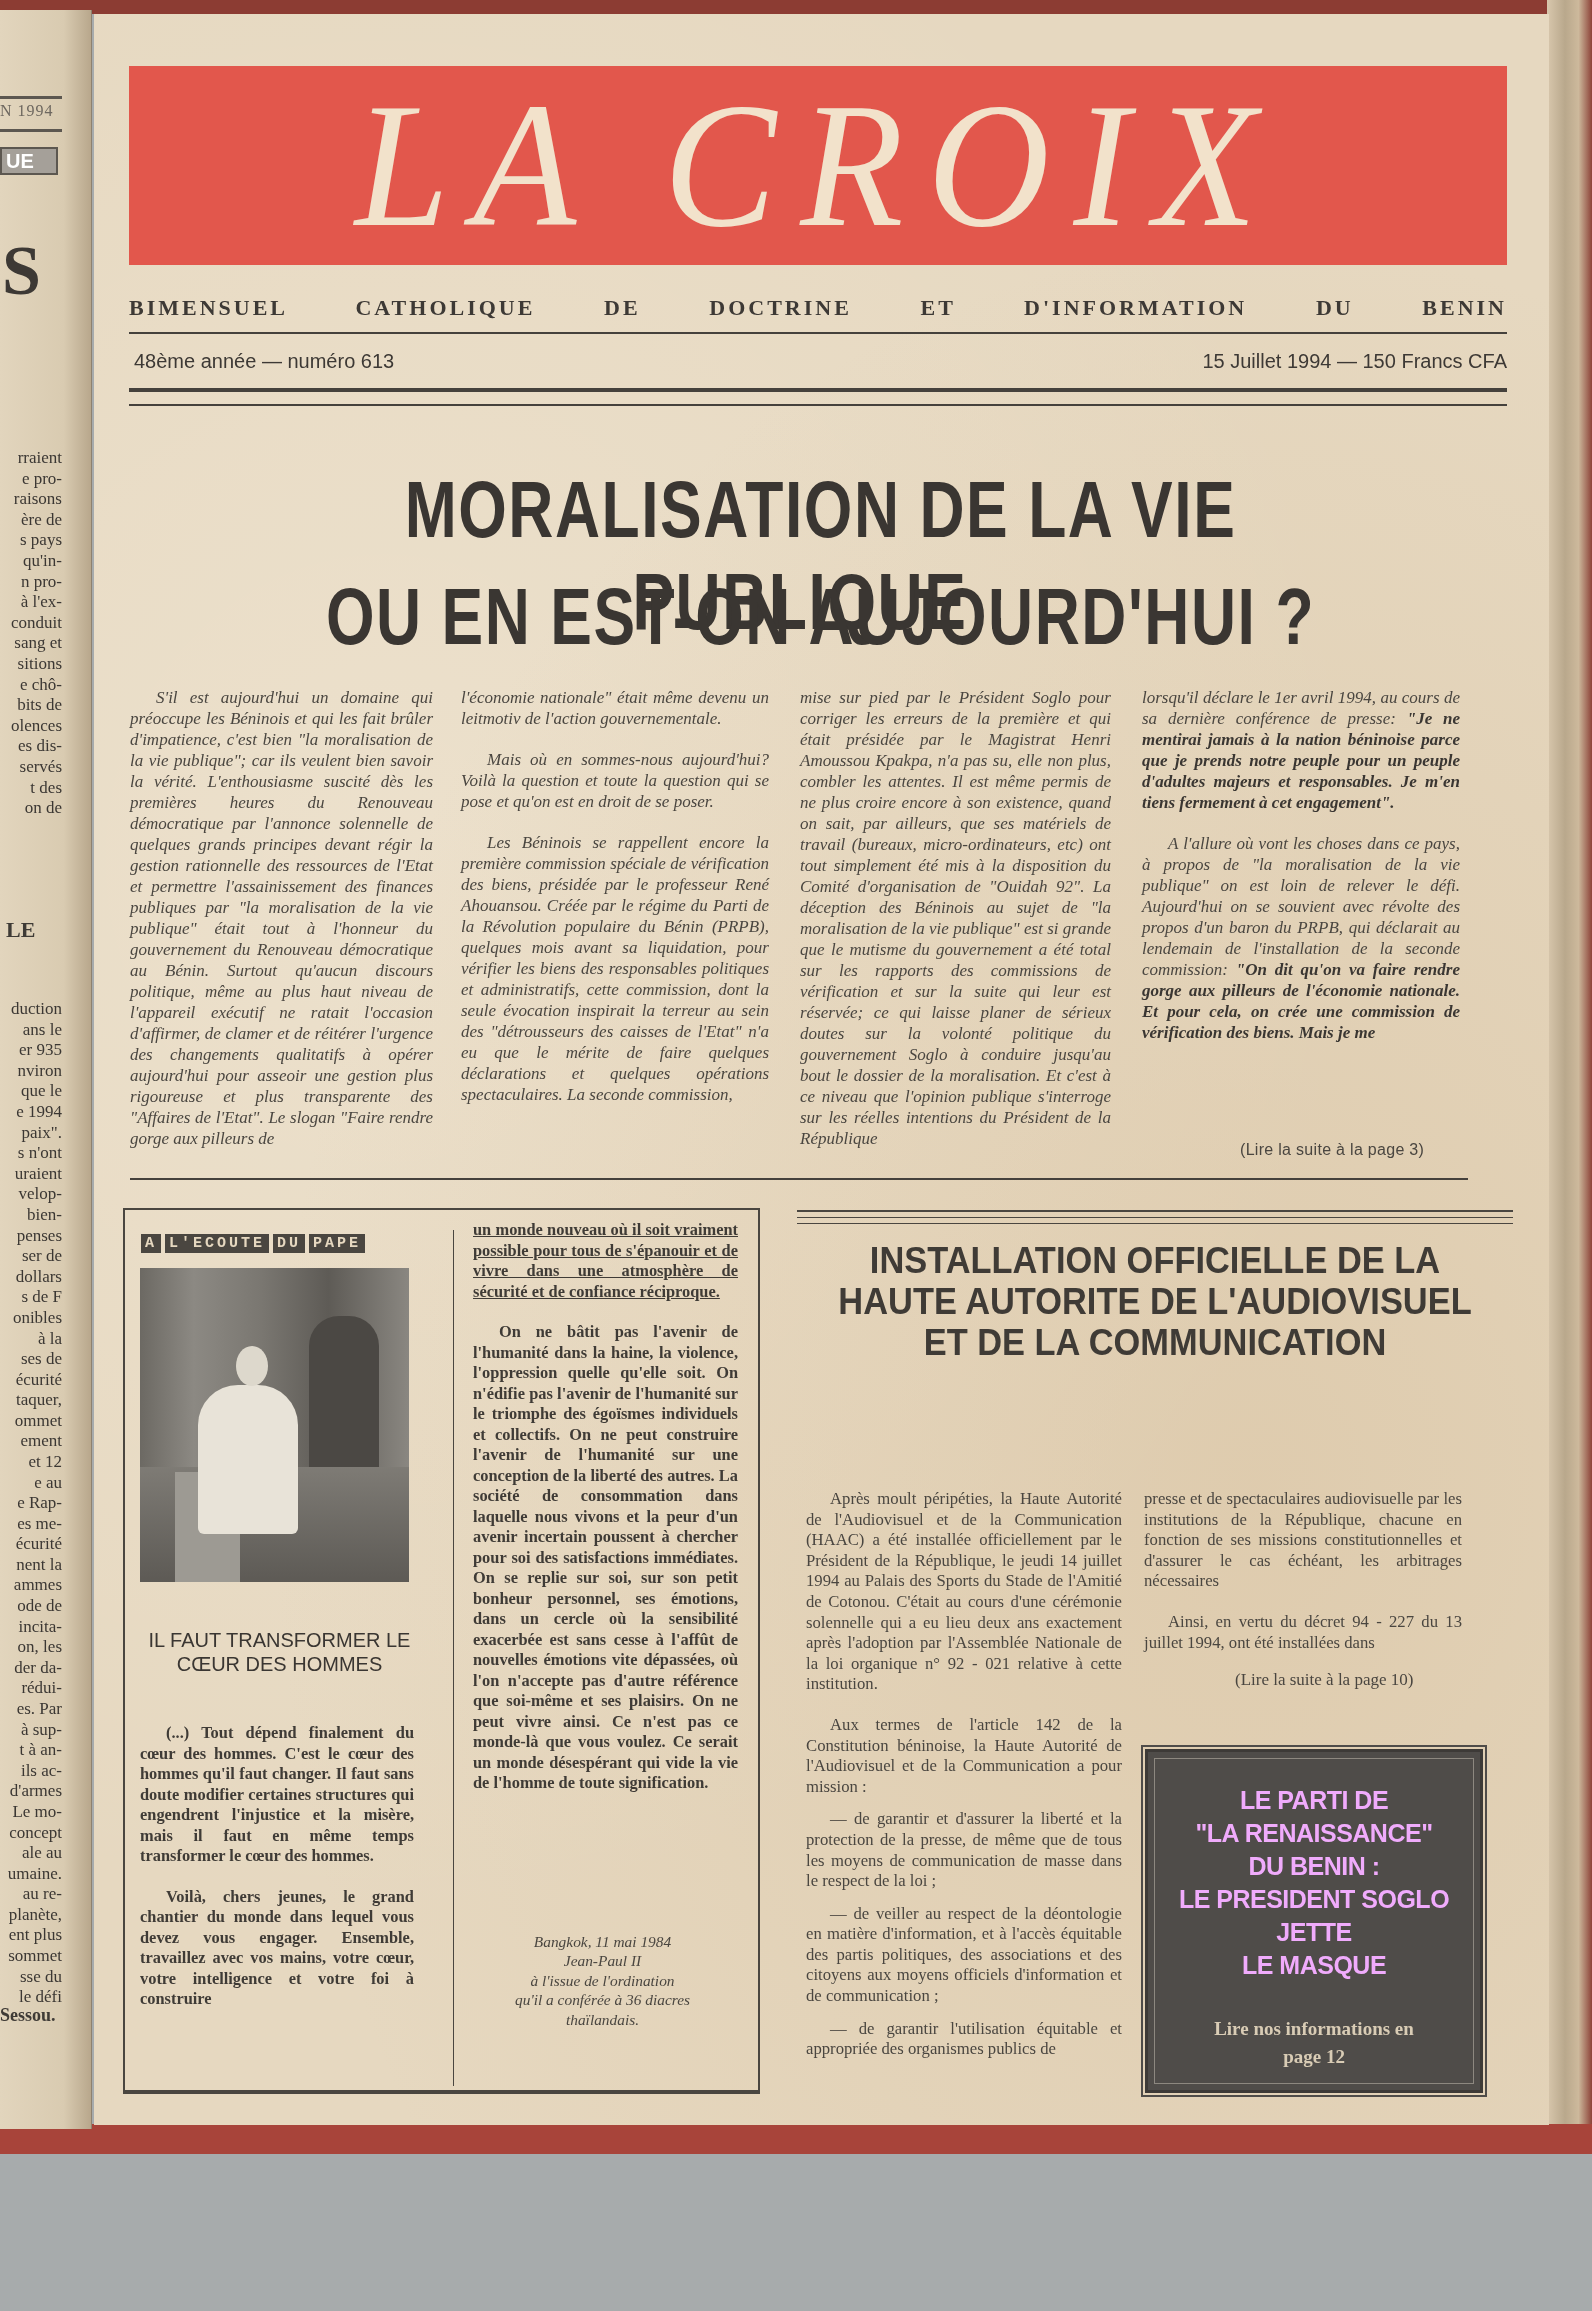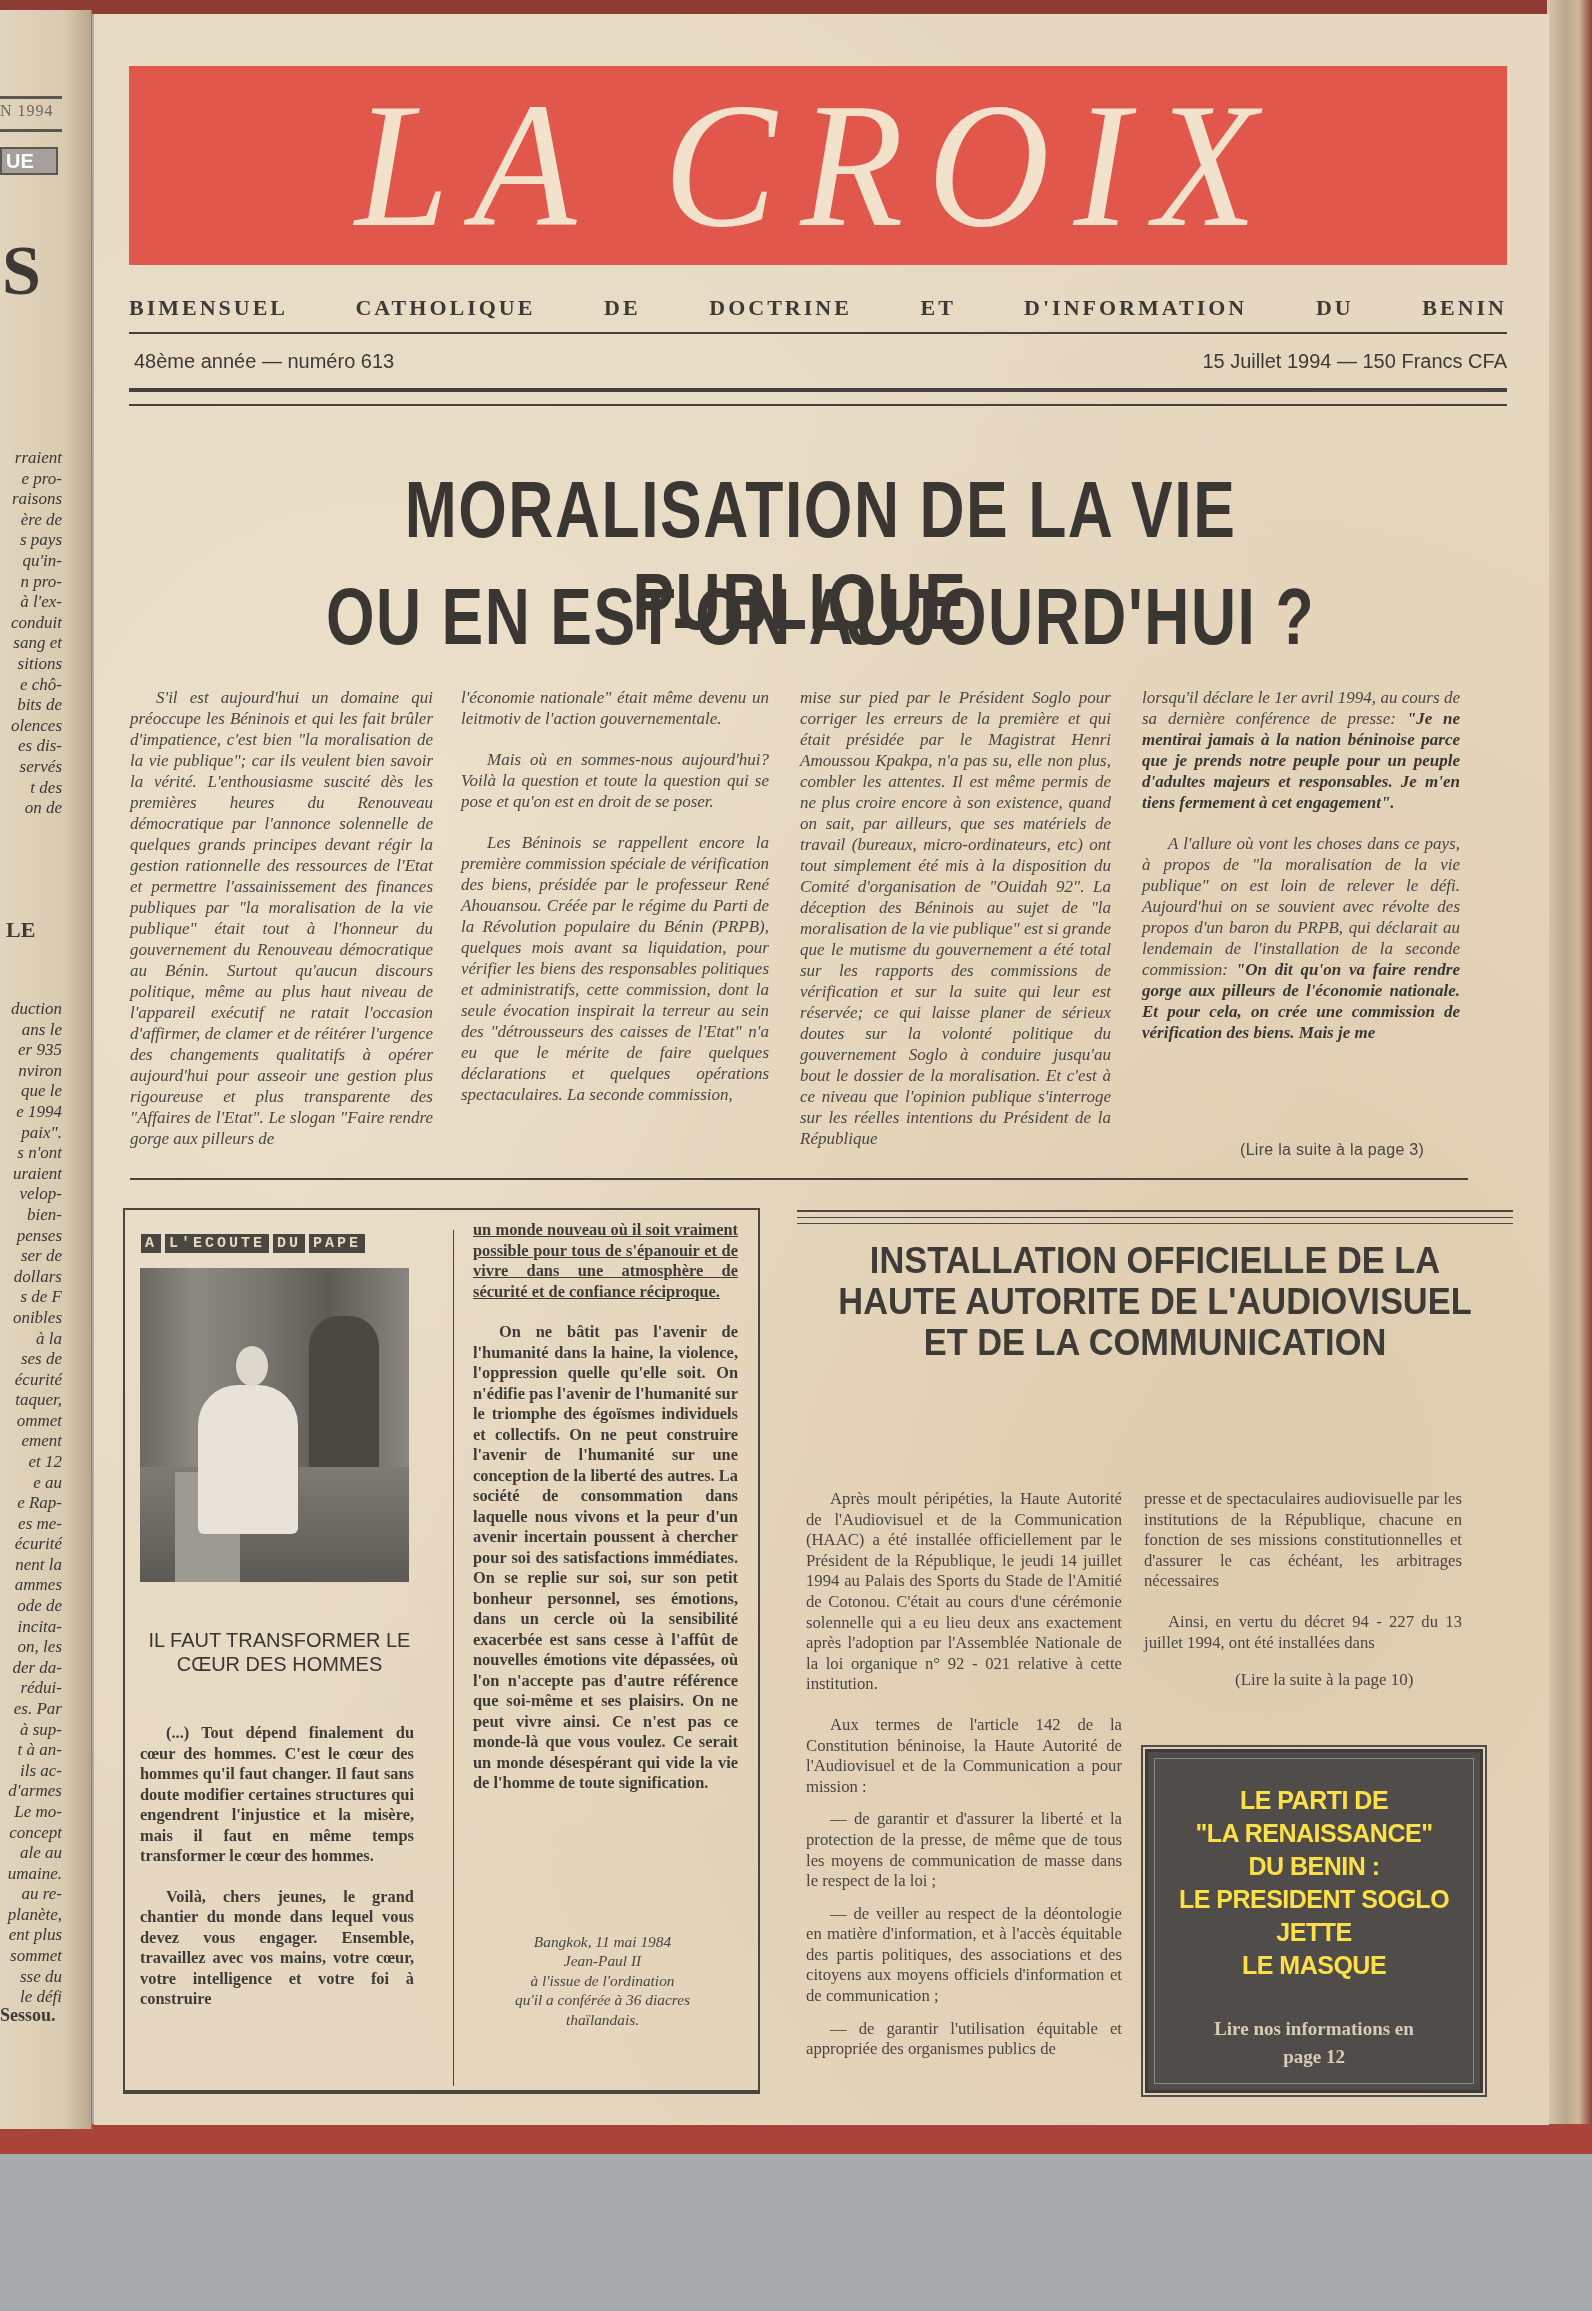--- a/index.html
+++ b/index.html
@@ -10,21 +10,21 @@
   .binding-bottom { position: absolute; left: 0; top: 2124px; width: 1592px; height: 30px; background: #a8443a; }
   .binding-right { position: absolute; left: 1547px; top: 0; width: 45px; height: 2149px; background: linear-gradient(90deg,#d8c7ad,#b9a88c 40%,#cdb99c 70%,#8c4238); }
   .binding-top { position: absolute; left: 0; top: 0; width: 1592px; height: 14px; background: #8c3c33; }
 
   
   .prev-page { position: absolute; left: 0; top: 10px; width: 92px; height: 2119px; background: linear-gradient(90deg,#e2d5bd,#d9cbb1 70%,#b8a78c); overflow: hidden; border-right: 1px solid #8e8270; }
   .prev-page .hdr { position: absolute; top: 92px; left: 0; font-size: 16px; letter-spacing: 1px; color: #6d675f; }
   .prev-page .hdr-rule { position: absolute; left: 0; width: 62px; height: 3px; background: #5c5750; }
   .prev-page .tag { position: absolute; top: 137px; left: 0; width: 58px; height: 28px; background: #a5a099; border: 2px solid #5c5750; font: bold 20px "Liberation Sans", sans-serif; color: #fff; padding-left: 4px; line-height: 24px; }
   .prev-page .big-s { position: absolute; top: 221px; left: 2px; font: bold 70px "Liberation Serif", serif; color: #3d3935; }
-  .prev-page .frag { position: absolute; left: 0; width: 62px; text-align: right; font-size: 17px; line-height: 20.6px; color: #3b3733; white-space: pre; font-style: italic; }
+  .prev-page .frag { position: absolute; left: 0; width: 62px; text-align: right; font-size: 17px; line-height: 20.6px; color: #3b3733; white-space: pre; }
   .prev-page .le { position: absolute; top: 907px; left: 6px; font: bold 22px "Liberation Serif", serif; }
   .prev-page .sig { position: absolute; top: 1995px; left: 0; font: bold 18px "Liberation Serif", serif; }
 
   
   .page { position: absolute; left: 94px; top: 14px; width: 1455px; height: 2111px; background: #e6d8c0; background-image: radial-gradient(ellipse at 80% 70%, rgba(208,180,140,.35), transparent 60%), radial-gradient(ellipse at 20% 40%, rgba(255,250,240,.25), transparent 60%); }
 
   .masthead { position: absolute; left: 35px; top: 52px; width: 1378px; height: 199px; background: #e2574c; display: flex; align-items: center; justify-content: center; }
   .masthead-title { font-family: "Liberation Serif", serif; font-style: italic; font-size: 169px; letter-spacing: 24px; color: #f2e2cb; transform: scaleY(1.05); line-height: 1; }
 
   .subtitle { position: absolute; left: 35px; top: 281px; width: 1378px; text-align: justify; text-align-last: justify; font: bold 22px "Liberation Serif", serif; letter-spacing: 3px; color: #3d3935; }
@@ -63,21 +63,21 @@
   .haac-head { position: absolute; left: 703px; top: 1226px; width: 716px; text-align: center; font: bold 37px "Liberation Sans", sans-serif; line-height: 41px; color: #3f3b36; transform: scaleX(.93); }
   .haac-col { position: absolute; font: 16.7px "Liberation Serif", serif; line-height: 20.6px; text-align: justify; color: #4a4640; }
   .haac-col p { margin-bottom: 20px; text-indent: 24px; }
   .haac-col p.tight { margin-bottom: 12px; }
   .haac-col p.noindent { text-indent: 0; }
   .lire-serif { position: absolute; font: 17px "Liberation Serif", serif; color: #4a4640; }
 
   
   .ren-box { position: absolute; left: 1051px; top: 1735px; width: 338px; height: 344px; background: #4f4c49; border: 3px solid #3d3a37; outline: 2px solid #4f4c49; outline-offset: 2px; }
   .ren-box .frame { position: absolute; left: 6px; top: 6px; right: 6px; bottom: 6px; border: 1px solid #8d8880; }
-  .ren-title { position: absolute; left: 0; top: 32px; width: 100%; text-align: center; font: bold 25px "Liberation Sans", sans-serif; line-height: 33px; color: #fde047; letter-spacing: -0.5px; }
+  .ren-title { position: absolute; left: 0; top: 32px; width: 100%; text-align: center; font: bold 25px "Liberation Sans", sans-serif; line-height: 33px; color: #f0abfc; letter-spacing: -0.5px; }
   .ren-note { position: absolute; left: 0; top: 263px; width: 100%; text-align: center; font: bold 19px "Liberation Serif", serif; line-height: 28px; color: #d9ccb5; }
 </style>
 </head>
 <body>
 
 <div class="binding-top"></div>
 <div class="binding-right"></div>
 <div class="binding-bottom"></div>
 
 <div class="prev-page">

